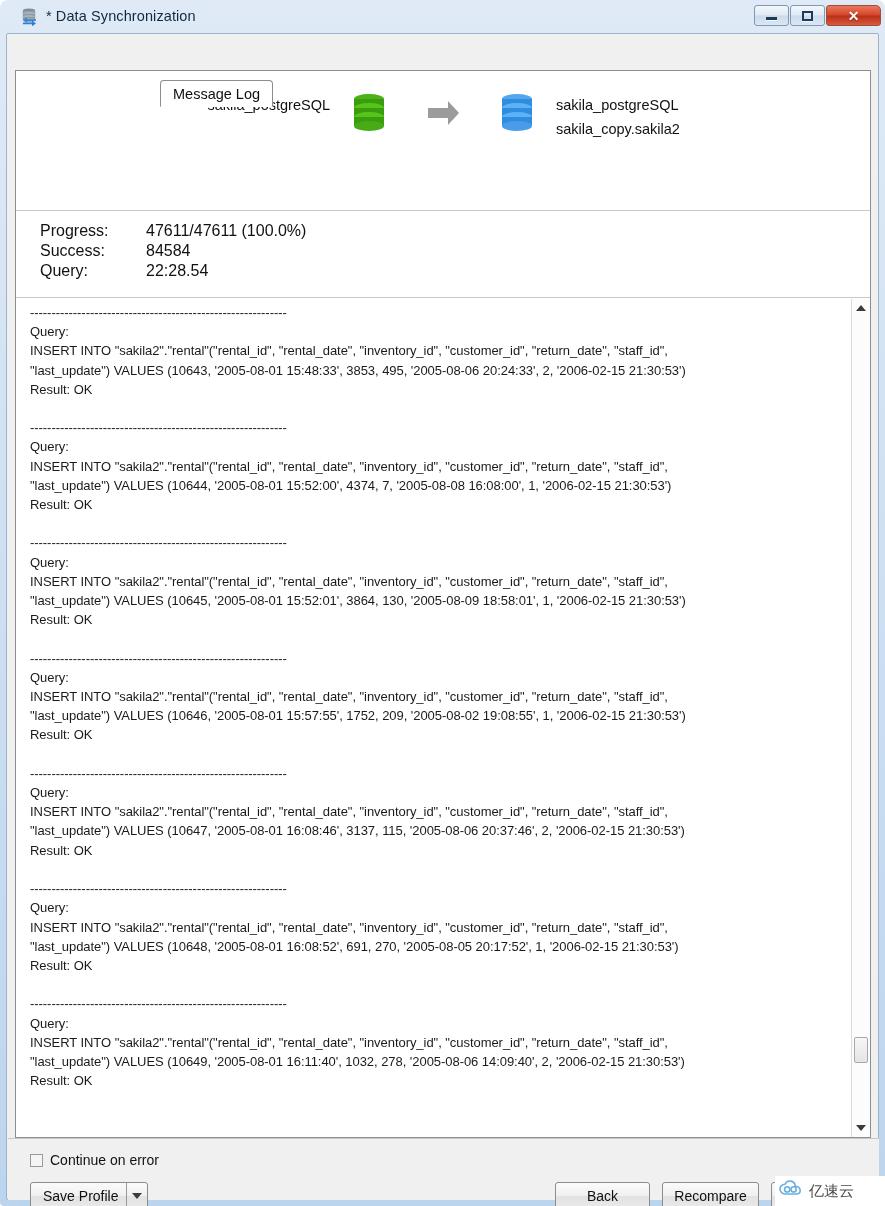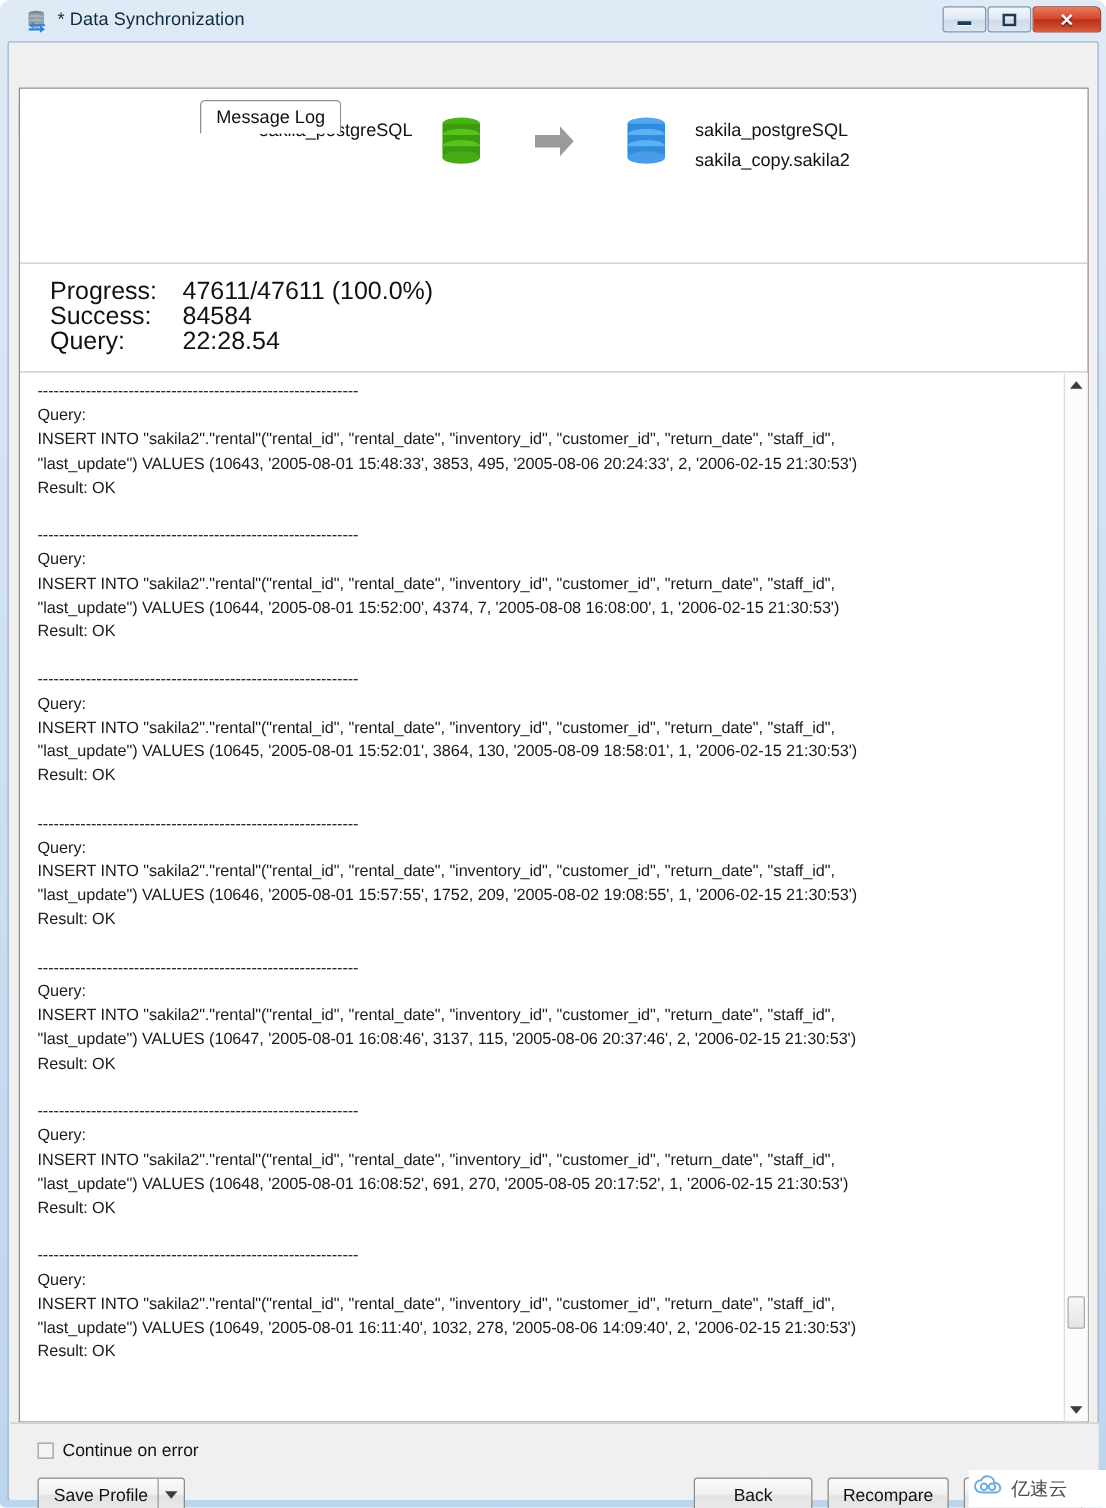--- a/index.html
+++ b/index.html
@@ -188,21 +188,21 @@
   #progress-block {
     position: absolute;
     left: 0; top: 141px;
     width: 854px; height: 86px;
     border-bottom: 1px solid #c8c8c8;
     box-sizing: border-box;
     padding-top: 10px;
   }
   .prog-row {
     height: 20px;
-    font-size: 20px;
+    font-size: 16px;
     color: #111111;
     position: relative;
   }
   .prog-key {
     position: absolute;
     left: 24px; top: 0;
     white-space: nowrap;
   }
   .prog-val {
     position: absolute;

